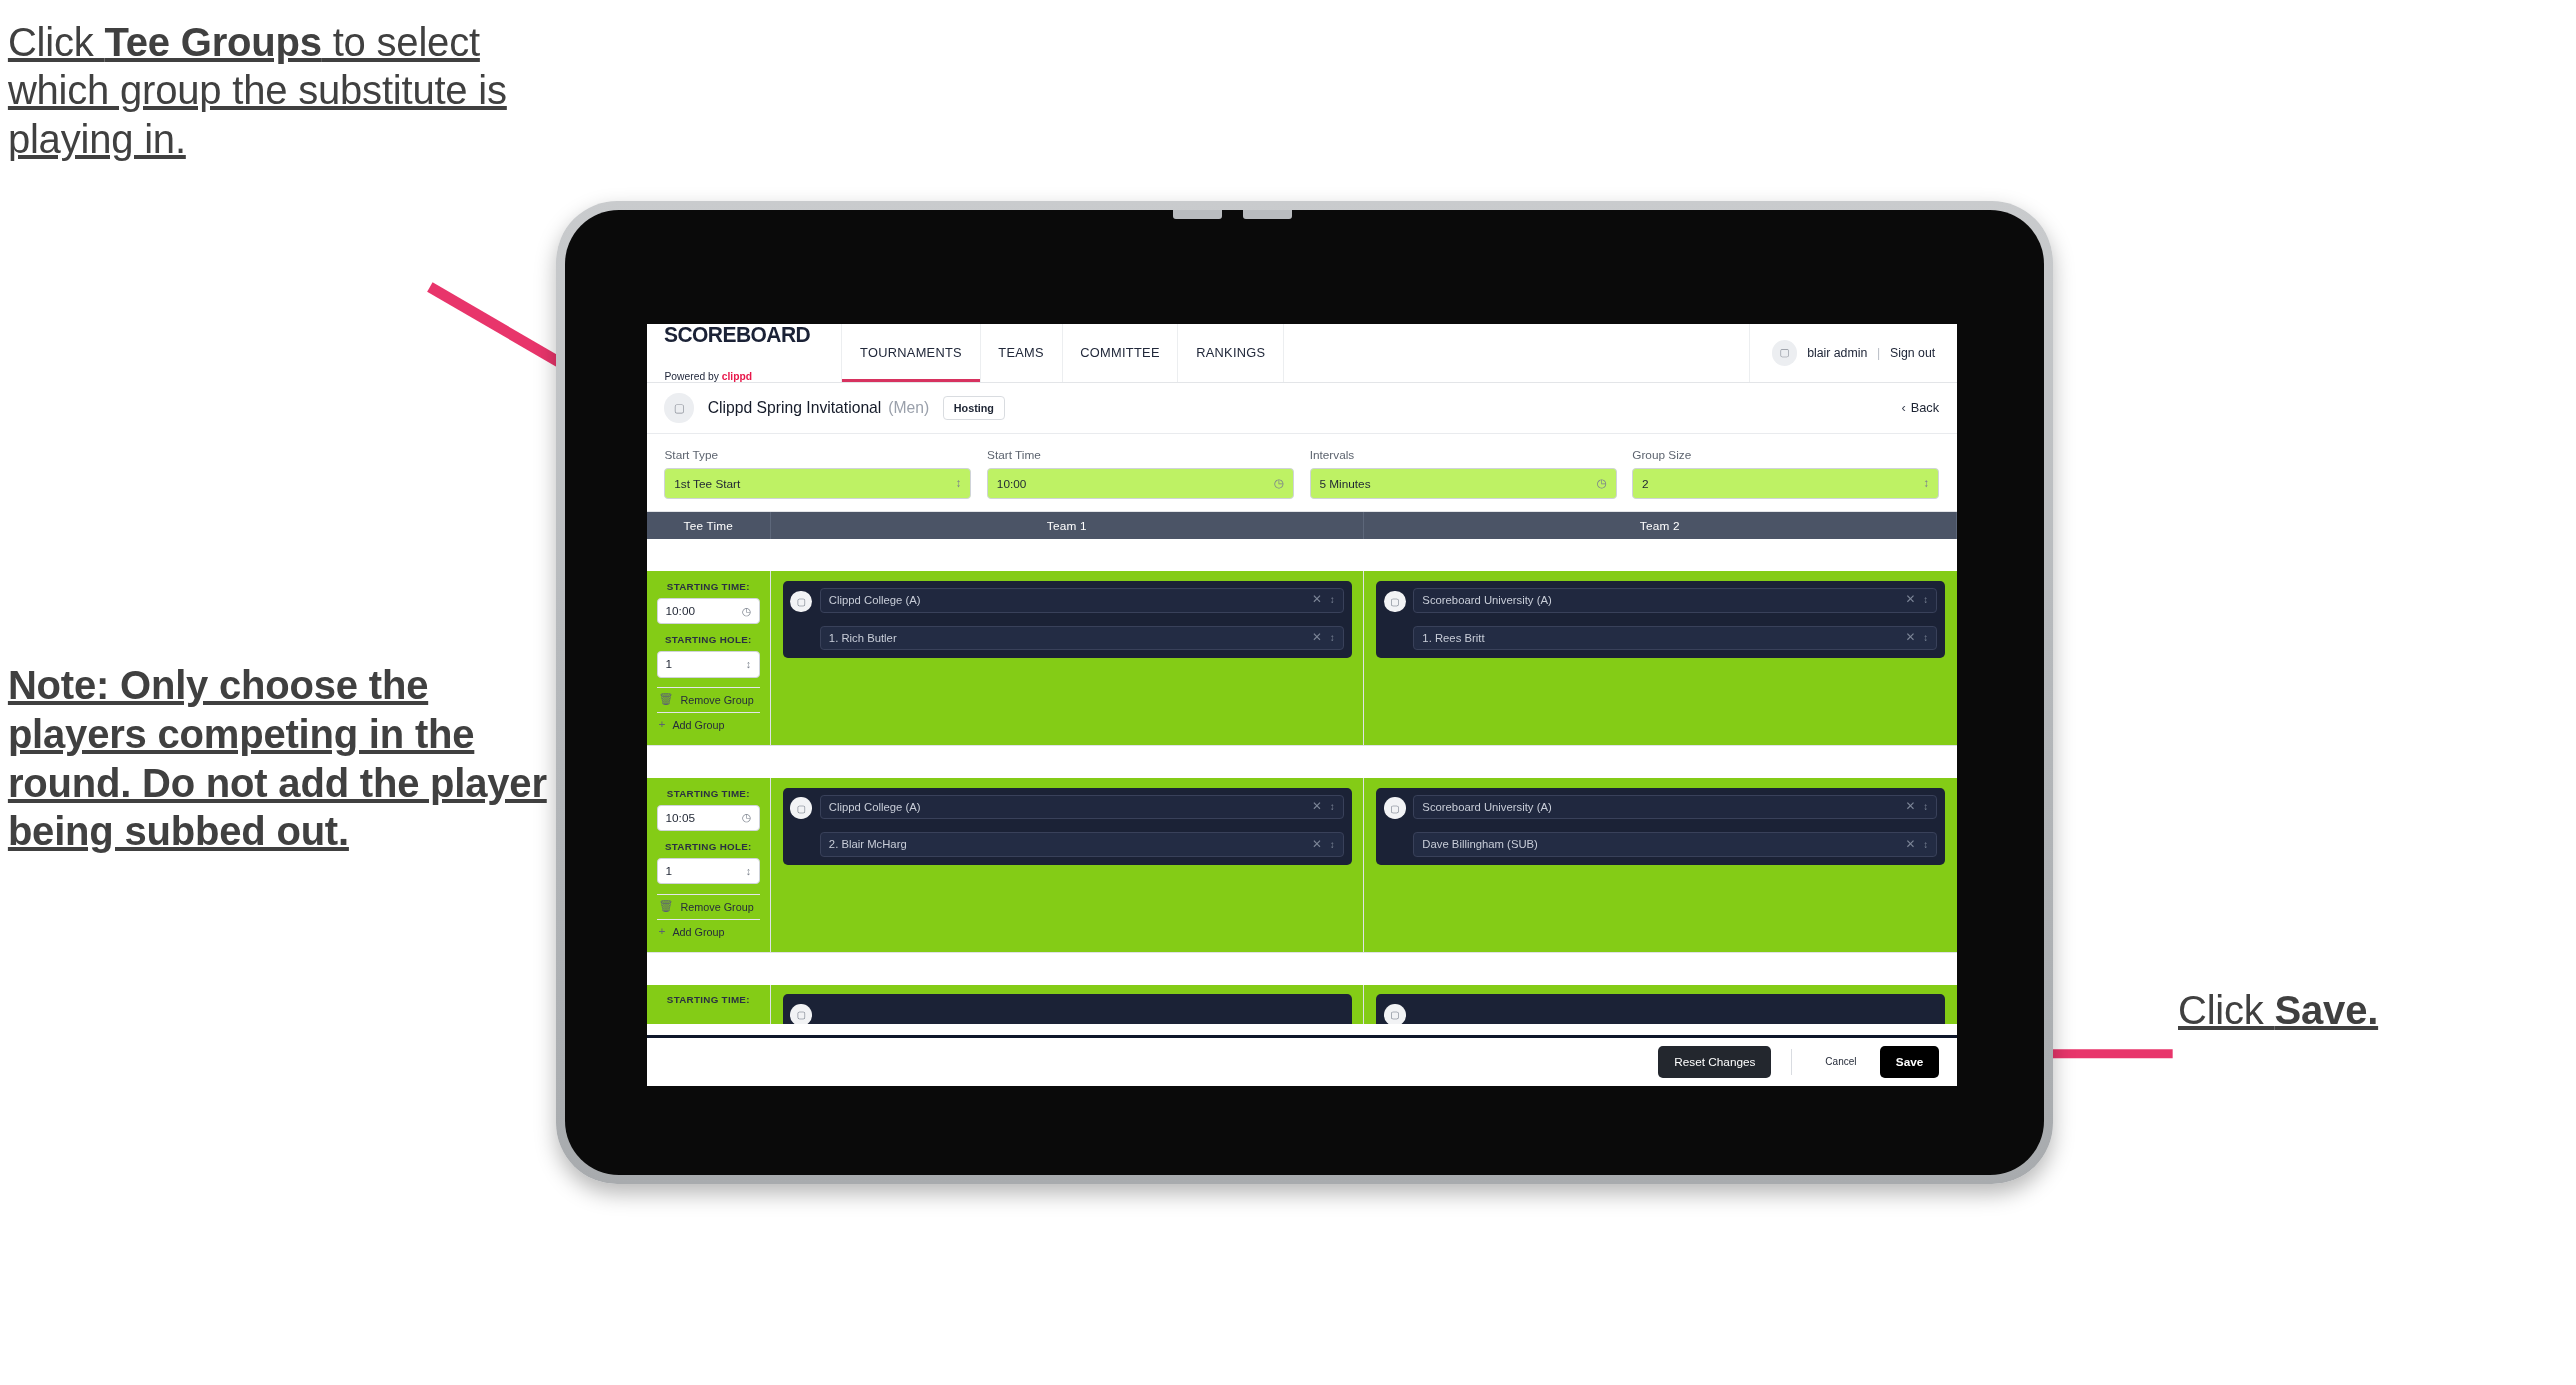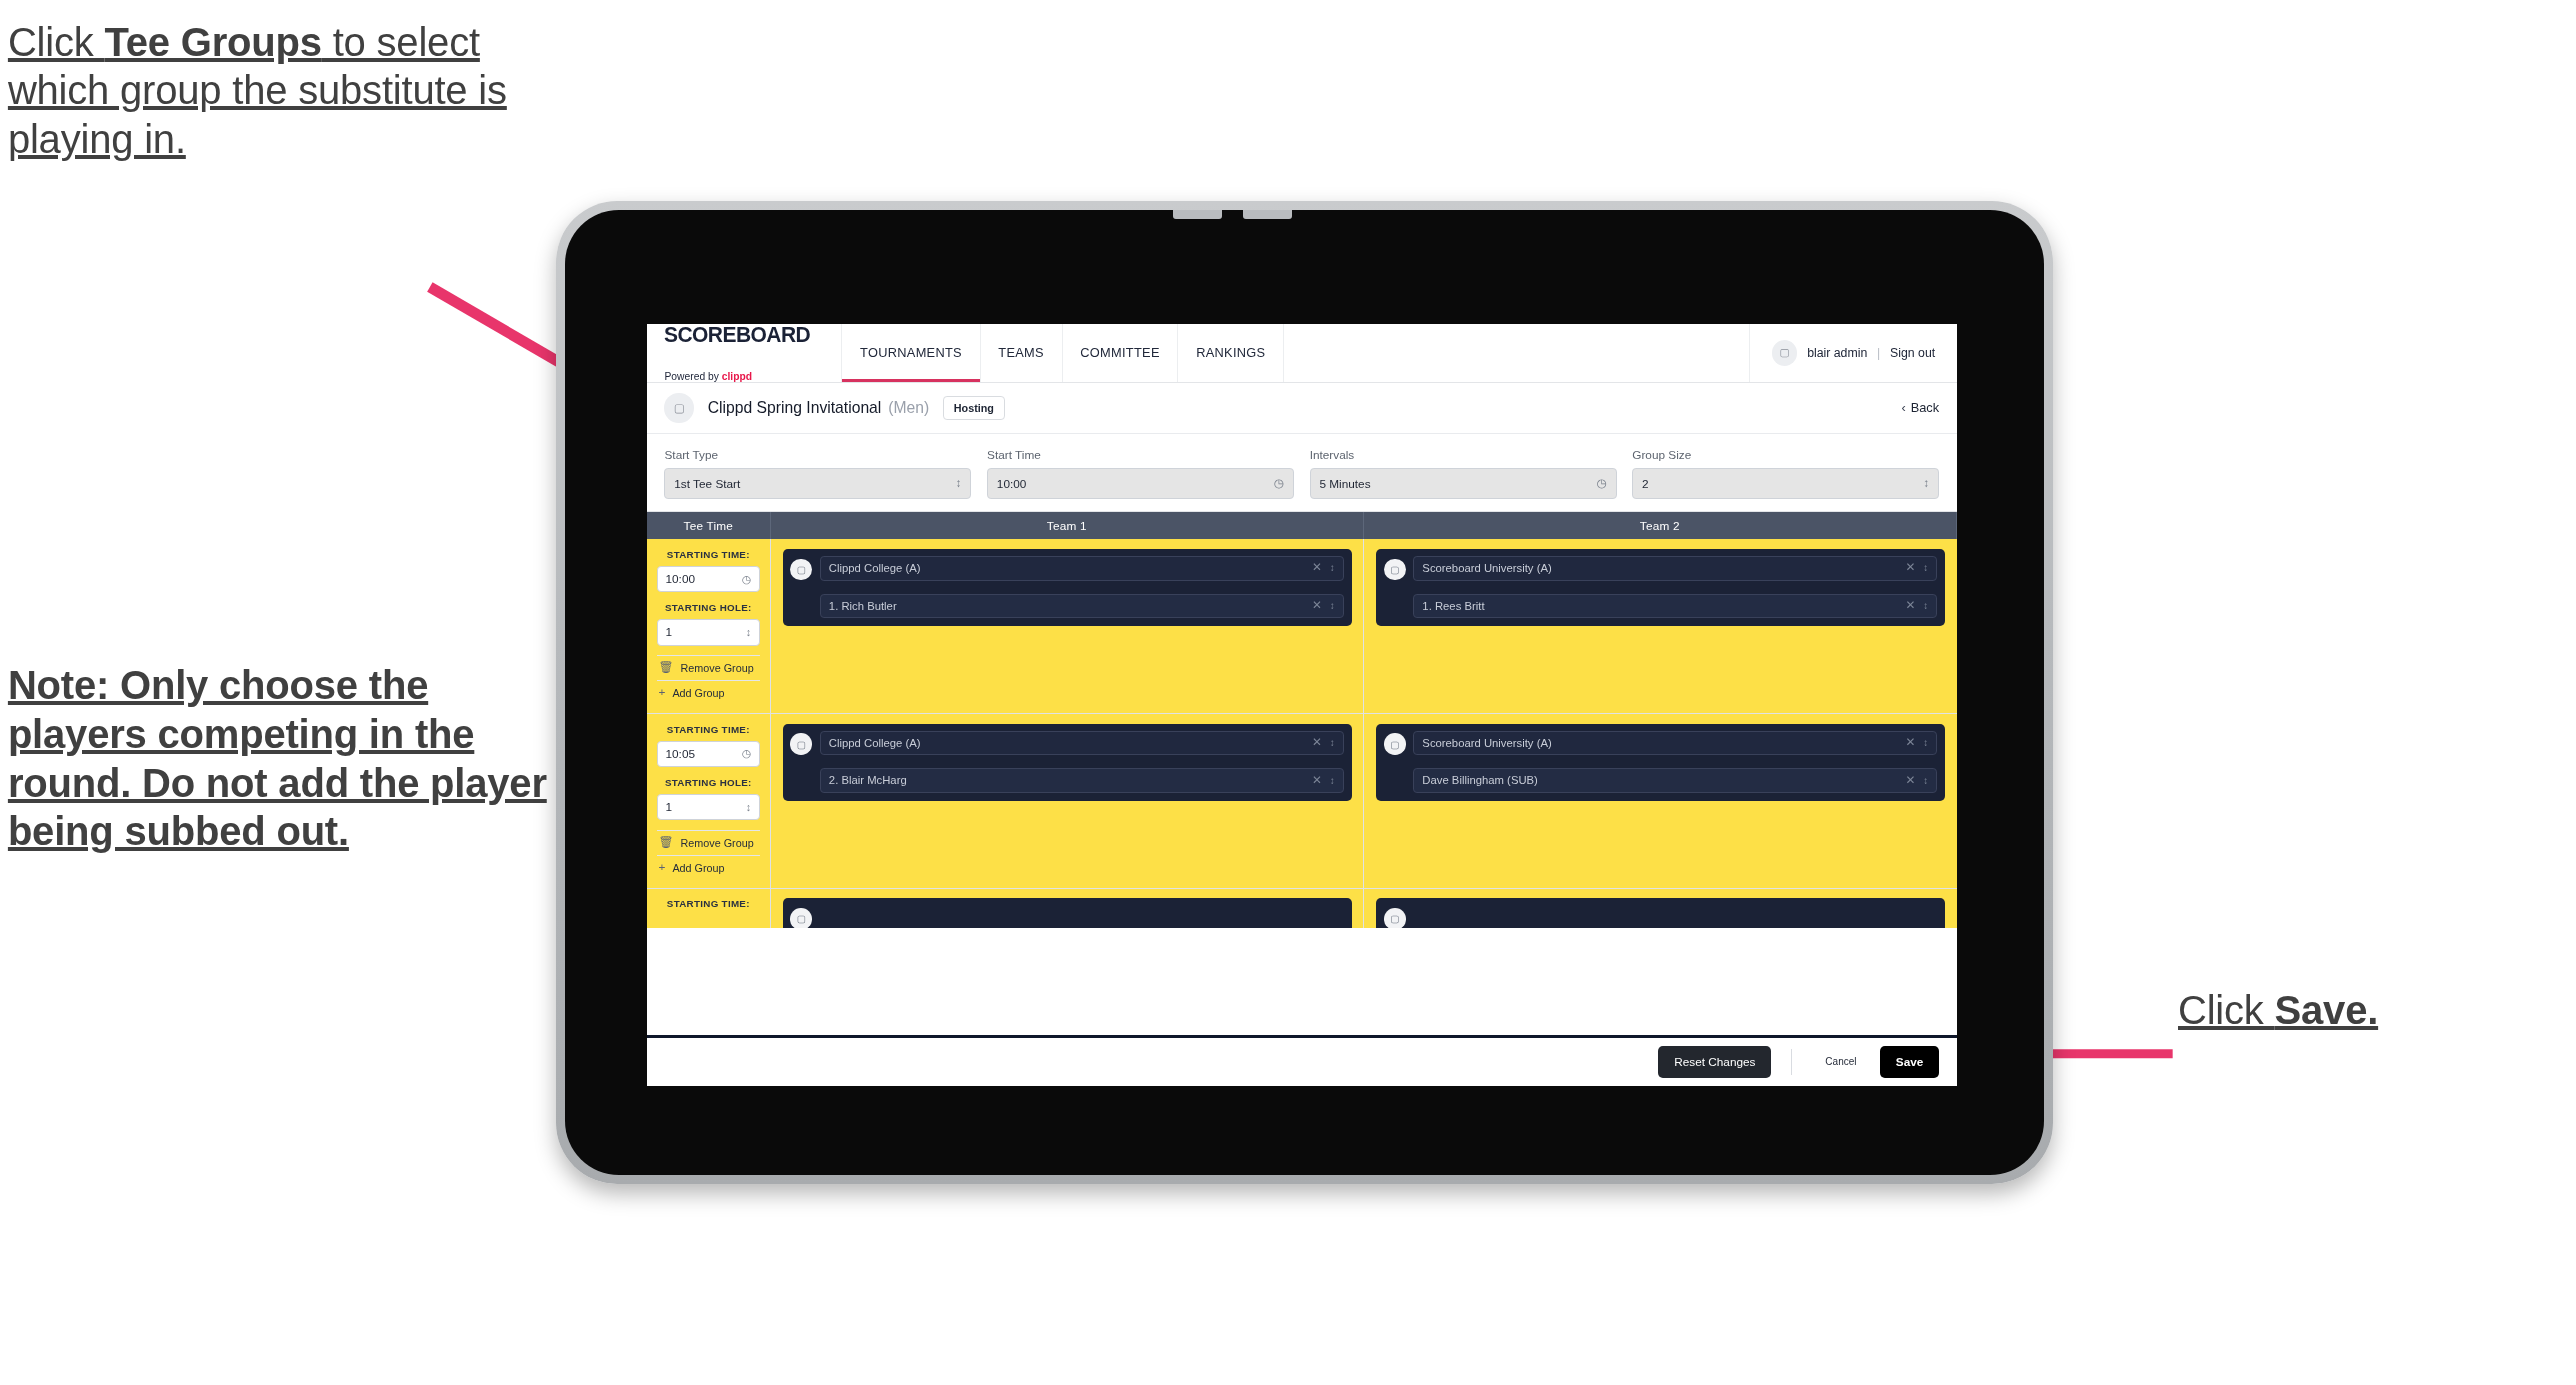--- a/index.html
+++ b/index.html
@@ -126,39 +126,39 @@
     padding:4.9px 9.8px; font-size:10.8px; font-weight:700; color:#1d2433; background:#fff;
   }
   #back-link { margin-left:auto; font-size:12.8px; color:#1d2433; cursor:pointer; }
   #back-link .chev { margin-right:4.9px; color:#3b4252; }
 
   
   #controls { display:flex; gap:15.7px; padding: 13.8px 17.7px 11.8px 17.7px; background:#fff; }
   .ctrl { flex:1; }
   .ctrl-label { font-size:11.8px; color:#5d646f; margin-bottom:6.9px; }
   .ctrl-box {
-    height:30.5px; border:1px solid #cfd3d9; border-radius:3.9px; background:#e5e5e5;
+    height:30.5px; border:1px solid #cfd3d9; border-radius:3.9px; background:#bef264;
     display:flex; align-items:center; padding: 0 8.8px;
     font-size:11.8px; color:#1f2533;gap:16px;
   }
   .ctrl-box .val { flex:1; }
   .ctrl-box .adorn { color:#7a818c; font-size:11.8px; line-height:1; }
 
   
   #tbl { border-top:1px solid #e3e5e8; }
   #thead { display:flex; background:#4b5466; color:#fff; height:27.5px; }
   #thead .th {
     display:flex;align-items:center;justify-content:center;
     font-size:11.8px; letter-spacing:0.2px;
     border-right:1px solid #5d677a;
   }
   .col-tee { width:124px; flex:none; }
   .col-team { flex:1; }
 
-  .trow { display:flex; border-bottom:1px solid #dfe2e6; background:#fde047; }
+  .trow { display:flex; border-bottom:1px solid #dfe2e6; background:#84cc16;margin-top:32px; }
   .cell-tee {
     width:124px; flex:none; padding:9.8px 9.8px 7.9px 9.8px;
     border-right:1px solid #dfe2e6;
     display:flex; flex-direction:column; align-items:stretch;
   }
   .mini-label { font-size:9.8px; font-weight:700; letter-spacing:0.3px; color:#2a3141; text-align:center; margin-bottom:5.9px; }
   .mini-input {
     height:26.5px; border:1px solid #cfd3d9; border-radius:3.9px; background:#fff;
     display:flex;align-items:center;padding:0 7.9px;font-size:11.8px;color:#1f2533;
     margin-bottom:9.8px;

